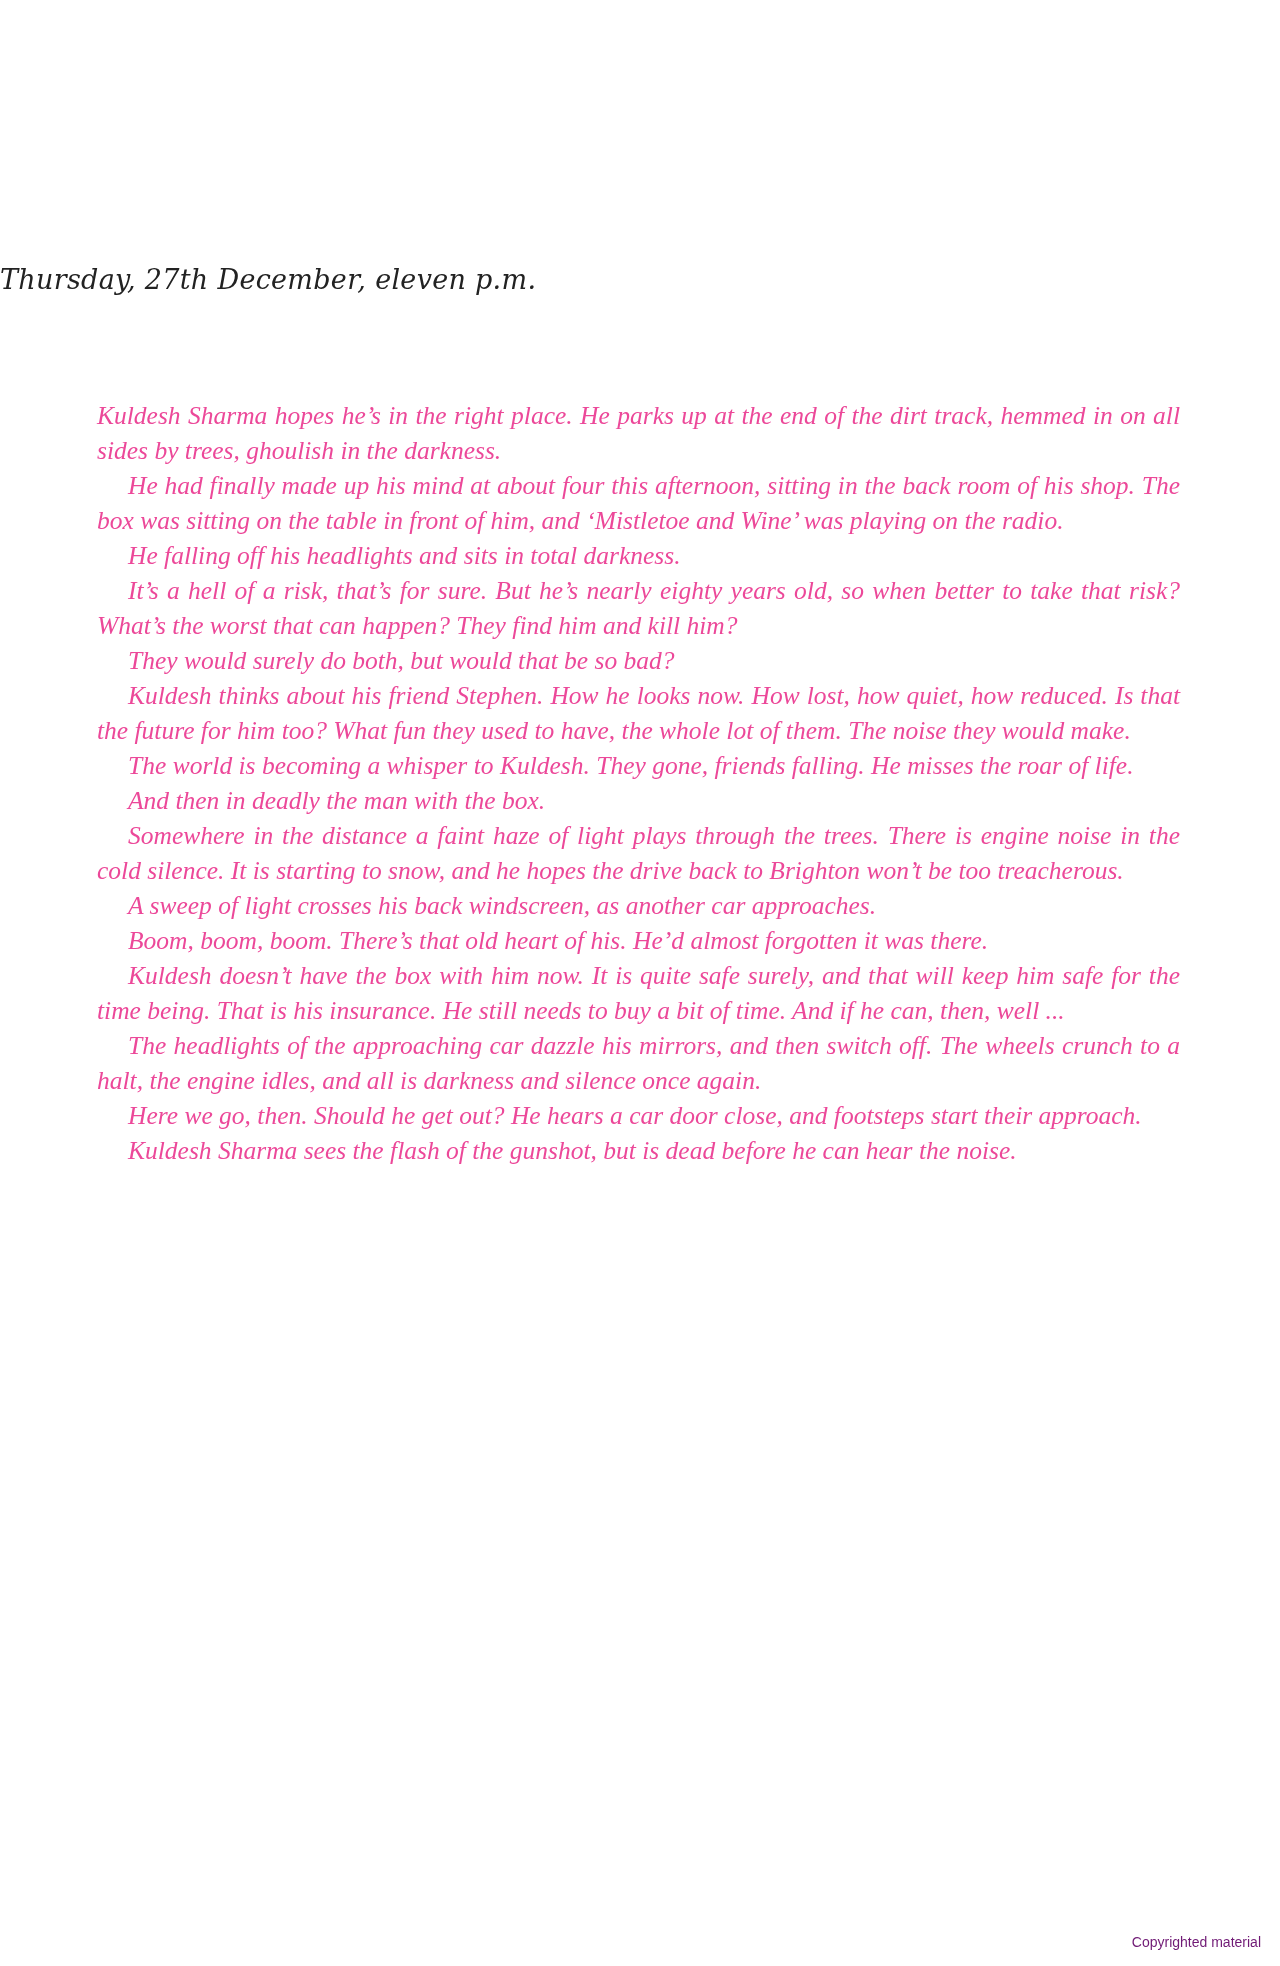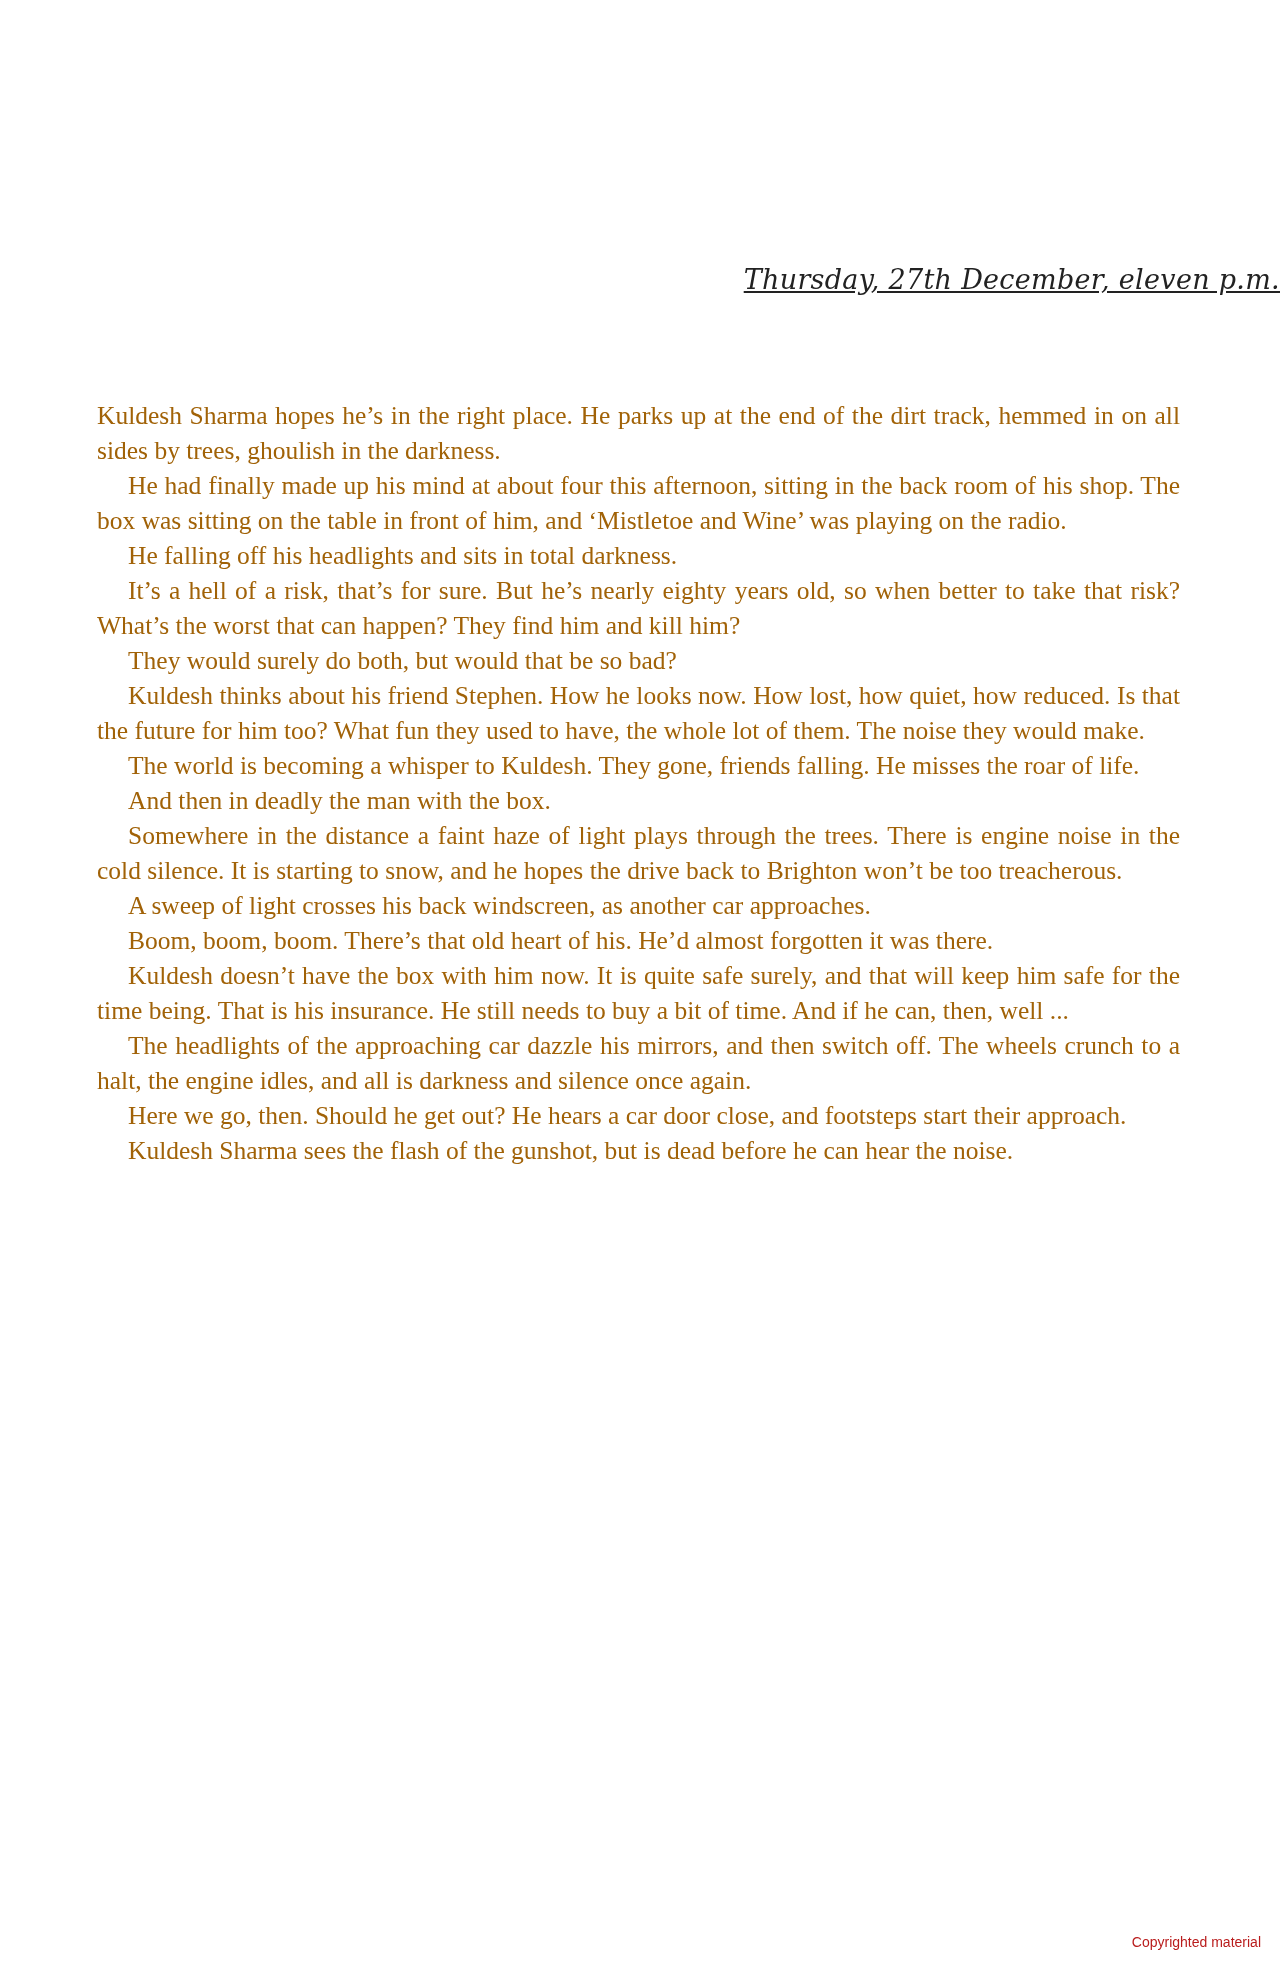--- a/index.html
+++ b/index.html
@@ -4,41 +4,41 @@
 <style>
   html, body { margin: 0; padding: 0; background: #ffffff; }
   body { width: 1280px; height: 1966px; position: relative; overflow: hidden; }
   .page {
     position: absolute; left: 0; top: 0; width: 1280px; height: 1966px;
     font-family: "DejaVu Serif", "Liberation Serif", serif;
     color: #1e1e1e;
   }
   .chapter-heading {
     position: absolute; left: 0; right: 0; top: 264px;
-    text-align: right;
+    text-align: left;
     font-style: italic;
     font-size: 27px;
     letter-spacing: 0.3px;
     color: #222;
-    text-decoration: underline;
   }
   .body-text {
     position: absolute; left: 97px; top: 398px; width: 1083px;
     font-family: "Liberation Serif", "DejaVu Serif", serif;
+    font-style: italic;
     font-size: 25.5px;
     line-height: 35px;
     text-align: justify;
-    color: #a16207;
+    color: #ec4899;
   }
   .body-text p { margin: 0; text-indent: 31px; }
   .body-text p.first { text-indent: 0; }
   .footer-mark {
     position: absolute; right: 19px; top: 1934px;
     font-family: "Liberation Sans", "DejaVu Sans", sans-serif;
-    font-size: 14px; color: #b91c1c;
+    font-size: 14px; color: #701a75;
   }
 </style>
 </head>
 <body>
 
 <div class="page">
   <div class="chapter-heading">Thursday, 27th December, eleven p.m.</div>
 
   <div class="body-text">
     <p class="first">Kuldesh Sharma hopes he’s in the right place. He parks up at the end of the dirt track, hemmed in on all sides by trees, ghoulish in the darkness.</p>

